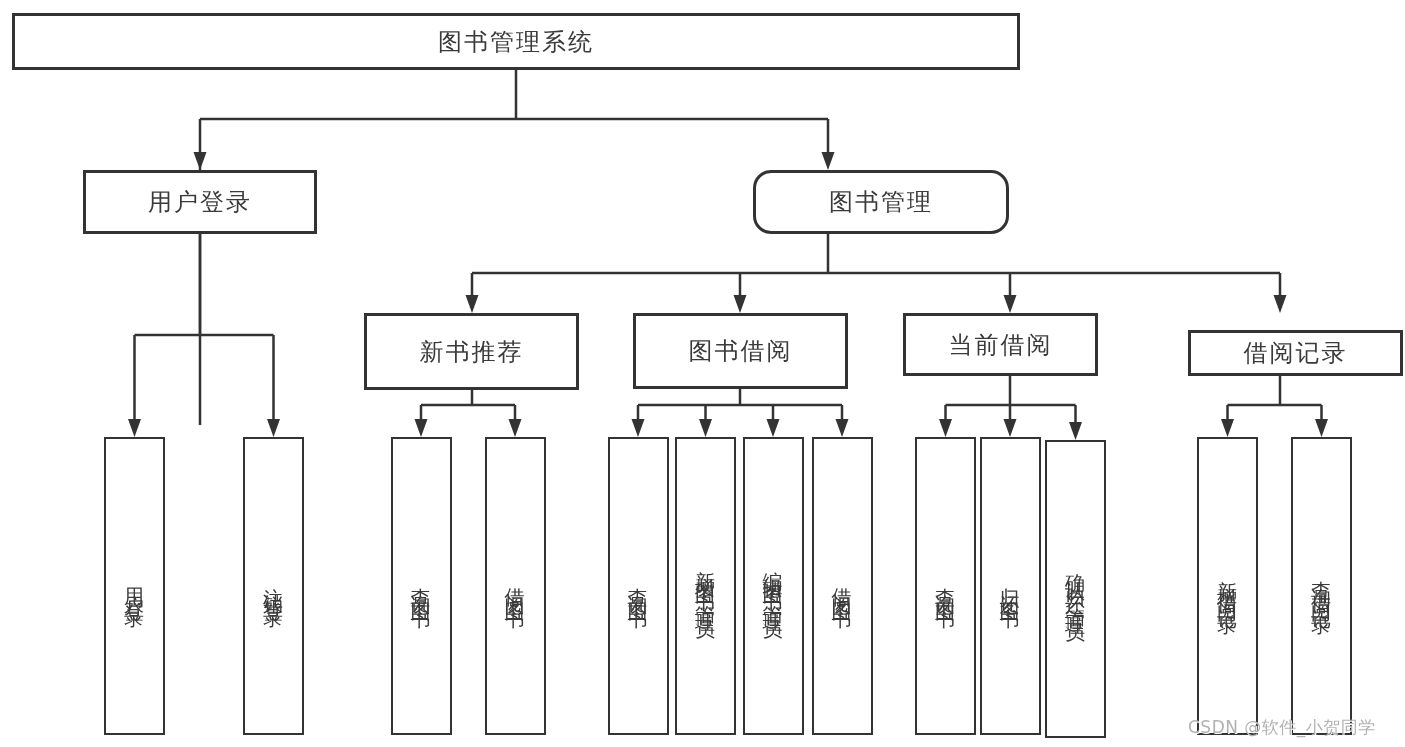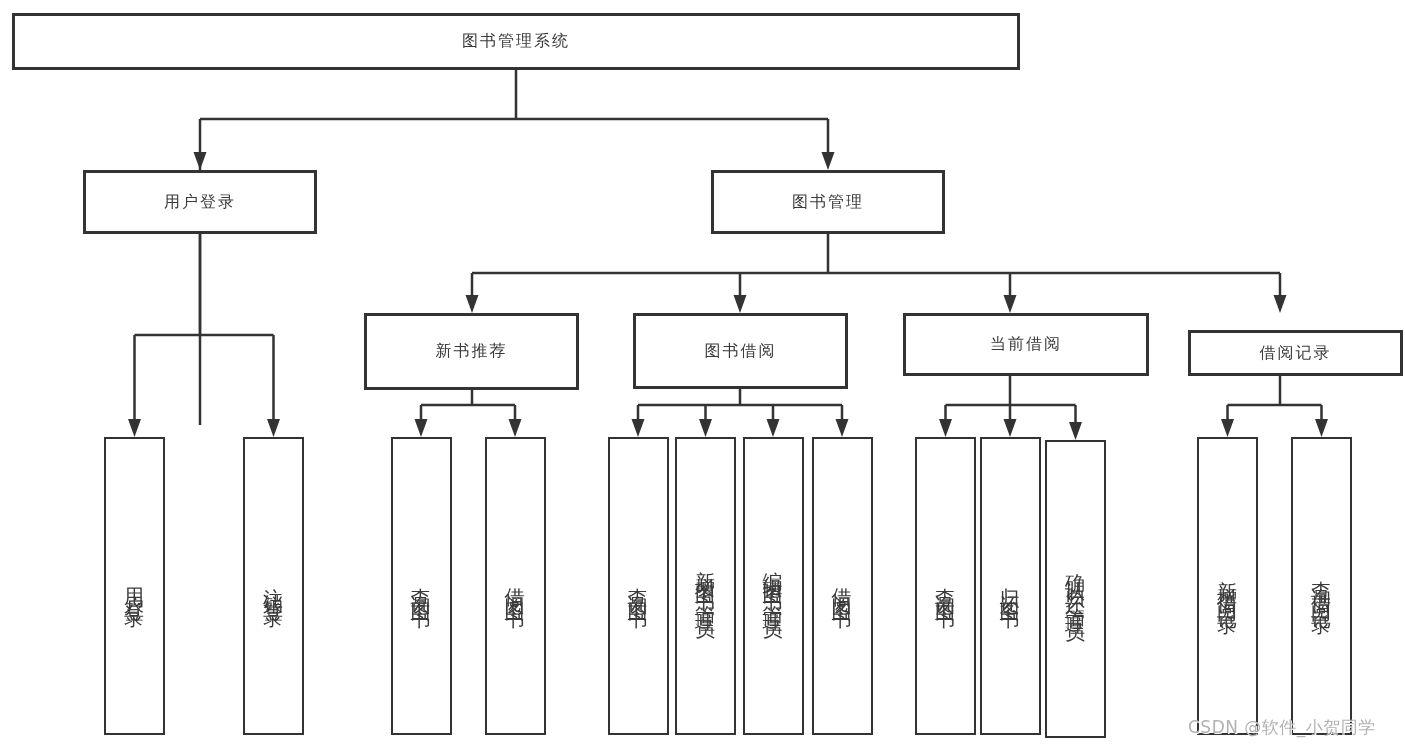--- a/index.html
+++ b/index.html
@@ -11,21 +11,21 @@
     overflow:hidden;
   }
   #wires{position:absolute;left:0;top:0;width:1405px;height:747px;}
   .box{
     position:absolute;
     background:#ffffff;
     border:3px solid #333333;
     box-sizing:border-box;
     display:flex;align-items:center;justify-content:center;
     color:#3a3a3a;
-    font-size:16px;
+    font-size:24px;
     letter-spacing:2px;
     white-space:nowrap;
   }
   .leaf{
     position:absolute;
     background:#ffffff;
     border:2.5px solid #333333;
     box-sizing:border-box;
     display:flex;align-items:center;justify-content:center;
     color:#3a3a3a;
@@ -84,25 +84,25 @@
       <polygon points="1003.5,419 1016.5,419 1010,437"></polygon>
       <polygon points="1069,422 1082,422 1075.5,440"></polygon>
       <polygon points="1221,419 1234,419 1227.5,437"></polygon>
       <polygon points="1315,419 1328,419 1321.5,437"></polygon>
     </g>
   </svg>
 
   <div class="box" style="left:12px;top:13px;width:1008px;height:57px;">图书管理系统</div>
 
   <div class="box" style="left:83px;top:170px;width:234px;height:64px;">用户登录</div>
-  <div class="box" style="left:711px;top:170px;width:234px;height:64px;">图书管理</div>
+  <div class="box" style="left:753px;top:170px;width:256px;height:64px;border-radius:18px;">图书管理</div>
 
   <div class="box" style="left:364px;top:313px;width:215px;height:77px;">新书推荐</div>
   <div class="box" style="left:633px;top:313px;width:215px;height:76px;">图书借阅</div>
-  <div class="box" style="left:903px;top:313px;width:246px;height:63px;">当前借阅</div>
+  <div class="box" style="left:903px;top:313px;width:195px;height:63px;">当前借阅</div>
   <div class="box" style="left:1172px;top:330px;width:215px;height:46px;margin-left:16px;">借阅记录</div>
 
   <div class="leaf" style="left:104px;">
     <span>用户登录</span>
   </div>
   <div class="leaf" style="left:243px;">
     <span>注销登录</span>
   </div>
 
   <div class="leaf" style="left:390.5px;">

